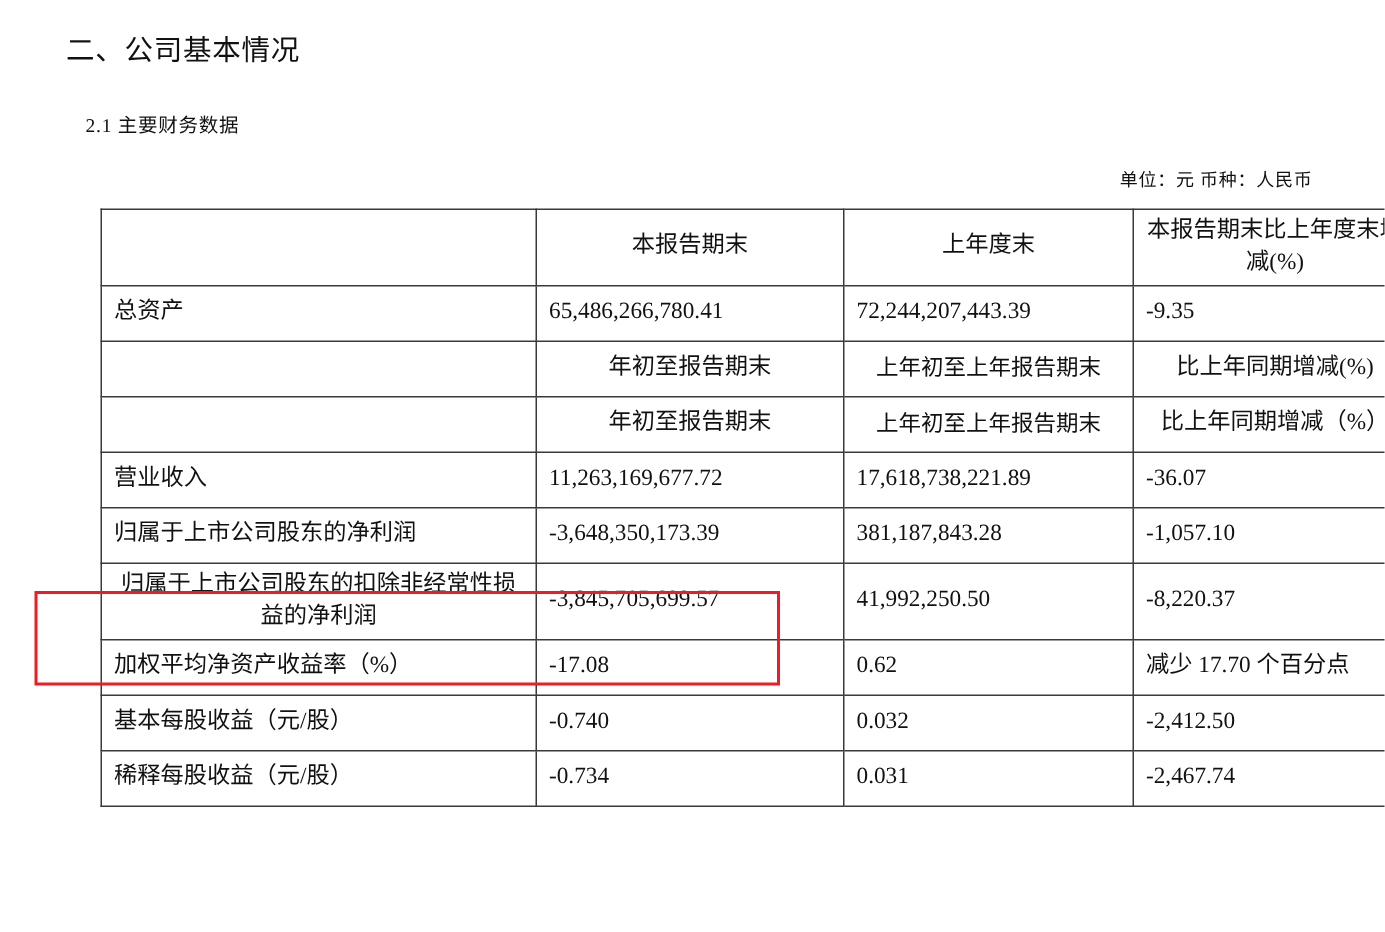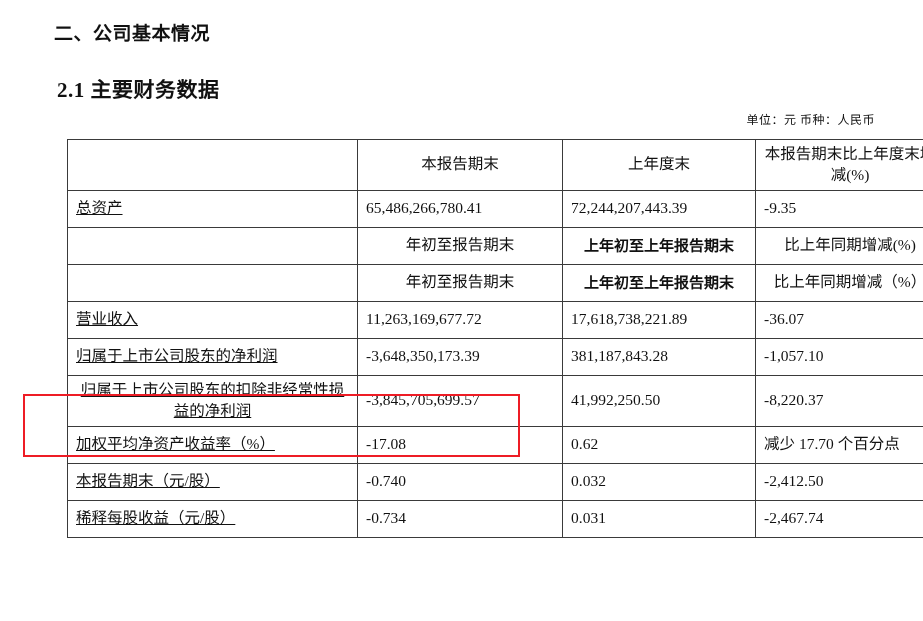--- a/index.html
+++ b/index.html
@@ -17,33 +17,32 @@
   }
   .page {
     position: relative;
     width: 923px;
     height: 621px;
     box-sizing: border-box;
     padding: 0;
   }
   .section-title {
     position: absolute;
-    left: 54px;
+    left: 44px;
     top: 18px;
     font-size: 19px;
-    font-weight: bold;
+    font-weight: normal;
     letter-spacing: 0.5px;
   }
   .sub-title {
     position: absolute;
     left: 57px;
     top: 73px;
-    font-size: 21px;
+    font-size: 13px;
     letter-spacing: 0.5px;
-    font-weight: bold;
   }
   .unit-line {
     position: absolute;
     right: 48px;
     top: 110px;
     font-size: 12px;
     letter-spacing: 0.5px;
   }
   table.fin {
     position: absolute;
@@ -60,25 +59,25 @@
     padding: 4px 8px;
     vertical-align: middle;
     line-height: 1.35;
     height: 28px;
   }
   col.c0 { width: 290px; }
   col.c1 { width: 205px; }
   col.c2 { width: 193px; }
   col.c3 { width: 189px; }
 
-  .label { text-align: left; text-decoration: underline; }
+  .label { text-align: left; }
   .num { text-align: left; padding-right: 12px; }
   .ctr { text-align: left; }
   .hdr { text-align: center; }
-  .hdr-small { font-size: 15px; font-weight: bold; }
+  .hdr-small { font-size: 15px; }
   .blank { }
   .tall { height: 52px; }
   .two-line { line-height: 1.45; text-align: center; }
 
   
   .redbox {
     position: absolute;
     left: 23px;
     top: 394px;
     width: 497px;
@@ -157,21 +156,21 @@
       </tr>
 
       <tr>
         <td class="label">加权平均净资产收益率（%）</td>
         <td class="num">-17.08</td>
         <td class="num">0.62</td>
         <td class="ctr">减少 17.70 个百分点</td>
       </tr>
 
       <tr>
-        <td class="label">本报告期末（元/股）</td>
+        <td class="label">基本每股收益（元/股）</td>
         <td class="num">-0.740</td>
         <td class="num">0.032</td>
         <td class="num">-2,412.50</td>
       </tr>
 
       <tr>
         <td class="label">稀释每股收益（元/股）</td>
         <td class="num">-0.734</td>
         <td class="num">0.031</td>
         <td class="num">-2,467.74</td>

